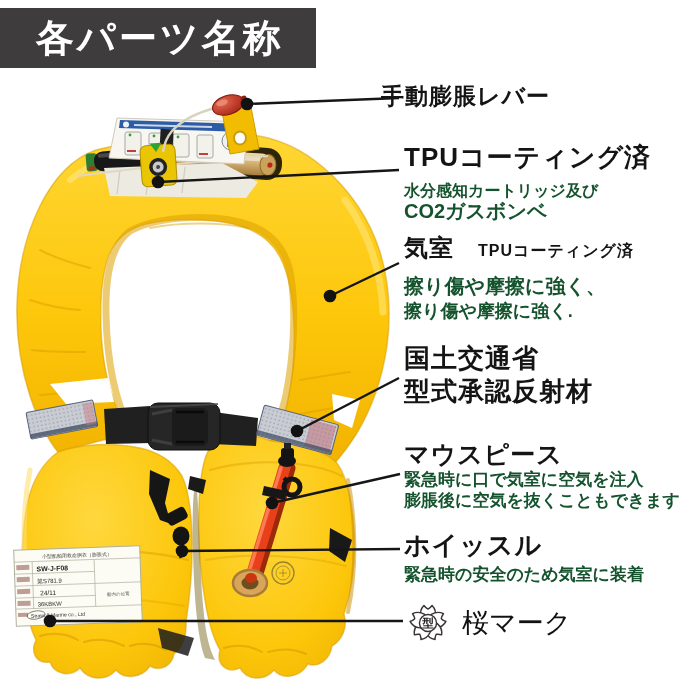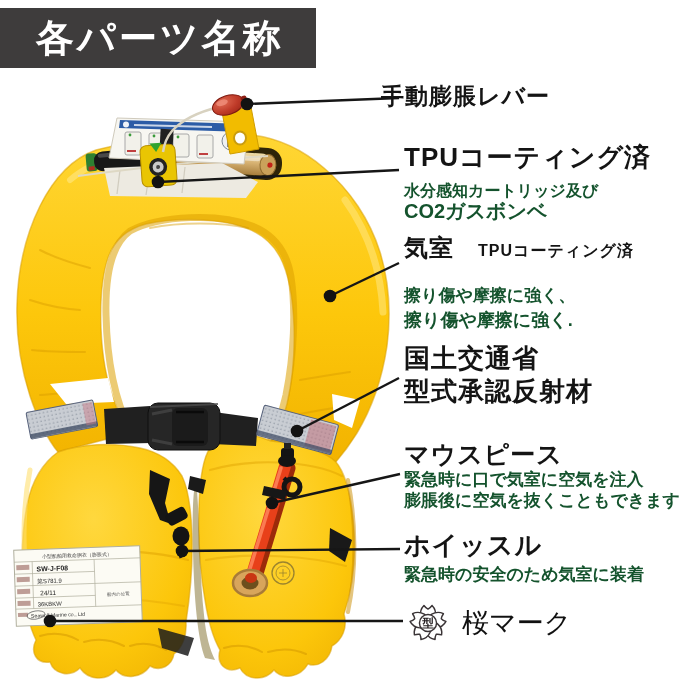--- a/index.html
+++ b/index.html
@@ -310,21 +310,21 @@
   <span class="t" style="font-size:26px;">TPUコーティング済</span>
   <span class="d" style="font-size:16px;margin-top:8px;line-height:21px;">水分感知カートリッジ及び</span>
   <span class="d" style="font-size:20px;line-height:21px;">CO2ガスボンベ</span>
 </div>
 
 <div class="lbl" style="left:404px;top:235px;">
   <div class="row">
     <span class="t" style="font-size:24px;">気室</span>
     <span class="t" style="font-size:16px;font-weight:800;padding-bottom:2px;">TPUコーティング済</span>
   </div>
-  <span class="d" style="font-size:17px;margin-top:22px;line-height:25px;">擦り傷や摩擦に強く、</span>
+  <span class="d" style="font-size:20px;margin-top:13px;line-height:25px;">擦り傷や摩擦に強く、</span>
   <span class="d" style="font-size:18px;line-height:25px;">擦り傷や摩擦に強く.</span>
 </div>
 
 <div class="lbl" style="left:404px;top:342px;">
   <span class="t" style="font-size:26px;line-height:33px;">国土交通省</span>
   <span class="t" style="font-size:26px;line-height:33px;">型式承認反射材</span>
 </div>
 
 <div class="lbl" style="left:404px;top:441px;">
   <span class="t" style="font-size:25px;">マウスピース</span>

